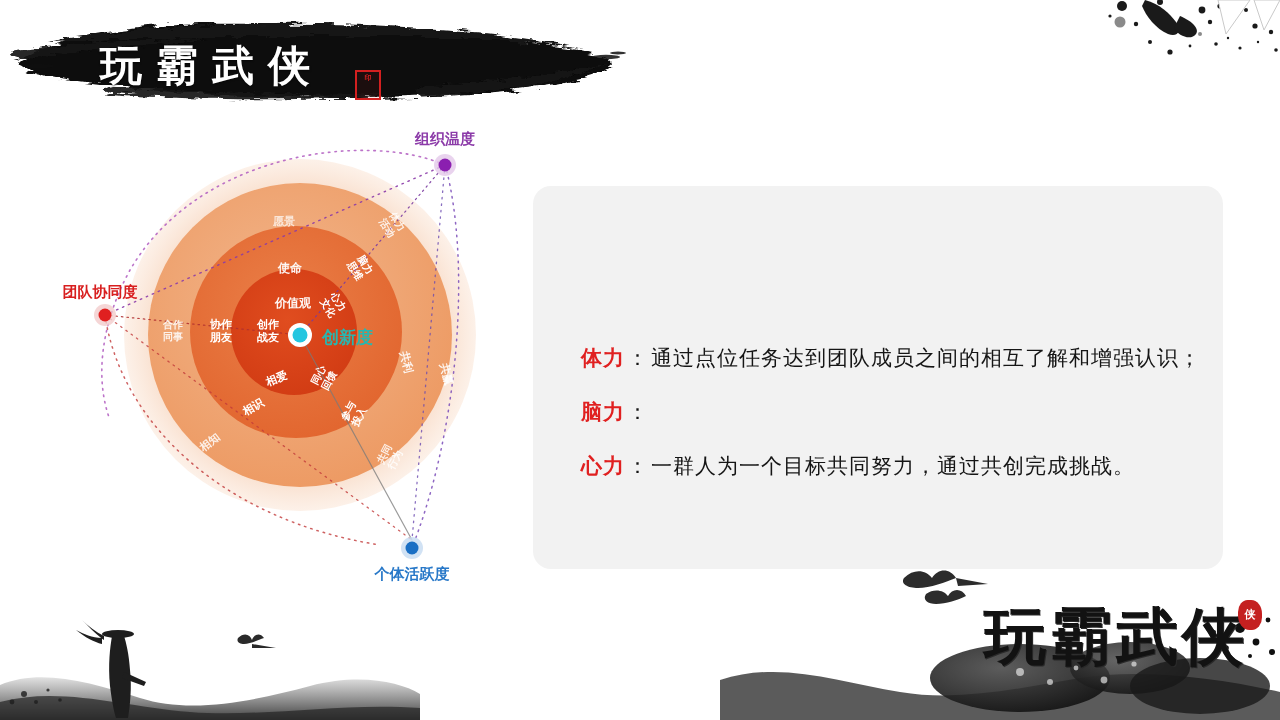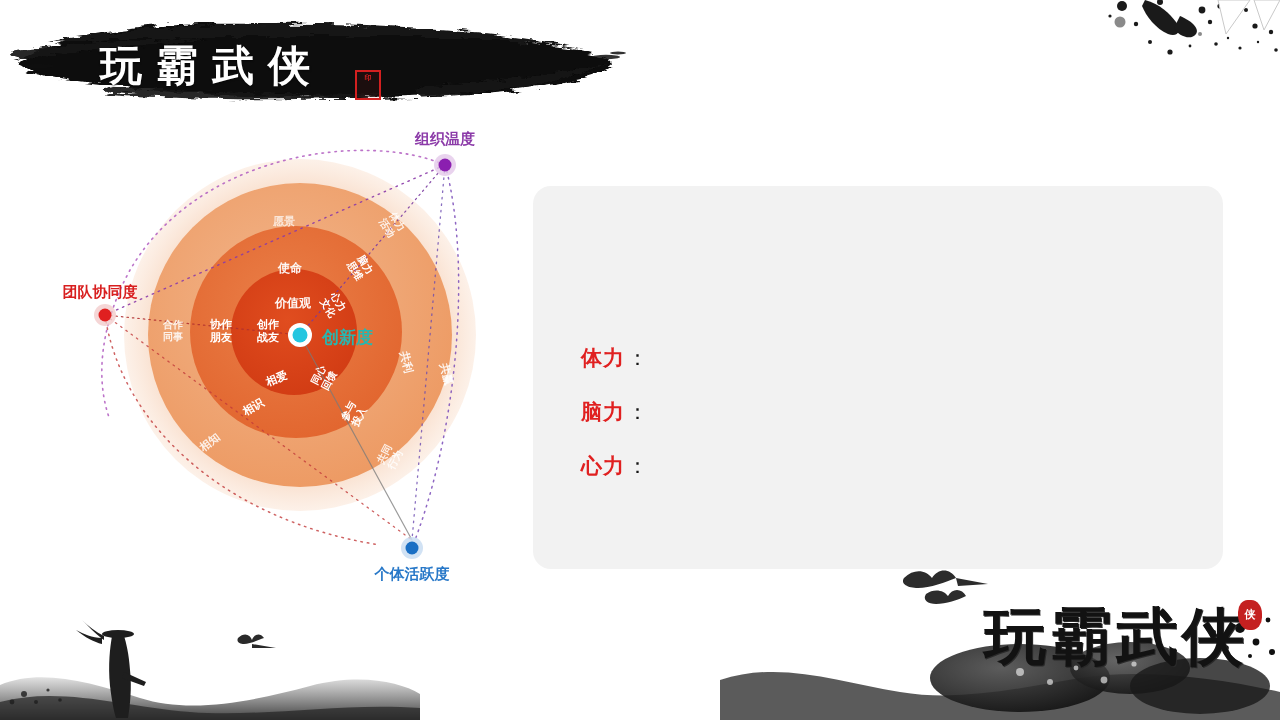--- a/index.html
+++ b/index.html
@@ -270,30 +270,32 @@
     </g>
     <text x="412" y="459" font-size="15" font-weight="700" fill="#2878c8" text-anchor="middle" font-family="'DejaVu Sans','Liberation Sans',sans-serif">个体活跃度</text>
   </svg>
 
   <div class="panel">
     <div class="panel-list">
 
       <div class="panel-row">
         <span class="row-key">体力</span>
         <span class="row-sep">：</span>
+        <span class="row-val">通过点位任务达到团队成员之间的相互了解和增强认识；</span>
       </div>
 
       <div class="panel-row">
         <span class="row-key">脑力</span>
         <span class="row-sep">：</span>
       </div>
 
       <div class="panel-row">
         <span class="row-key">心力</span>
         <span class="row-sep">：</span>
+        <span class="row-val">一群人为一个目标共同努力，通过共创完成挑战。</span>
       </div>
 
     </div>
   </div>
 
   <svg class="ink-bottomleft" viewBox="0 0 420 130">
     <defs>
       <linearGradient id="gSmoke" x1="0" y1="0" x2="0" y2="1">
         <stop offset="0%" stop-color="#3a3a3a" stop-opacity="0.15"></stop>
         <stop offset="100%" stop-color="#1c1c1c" stop-opacity="0.85"></stop>

